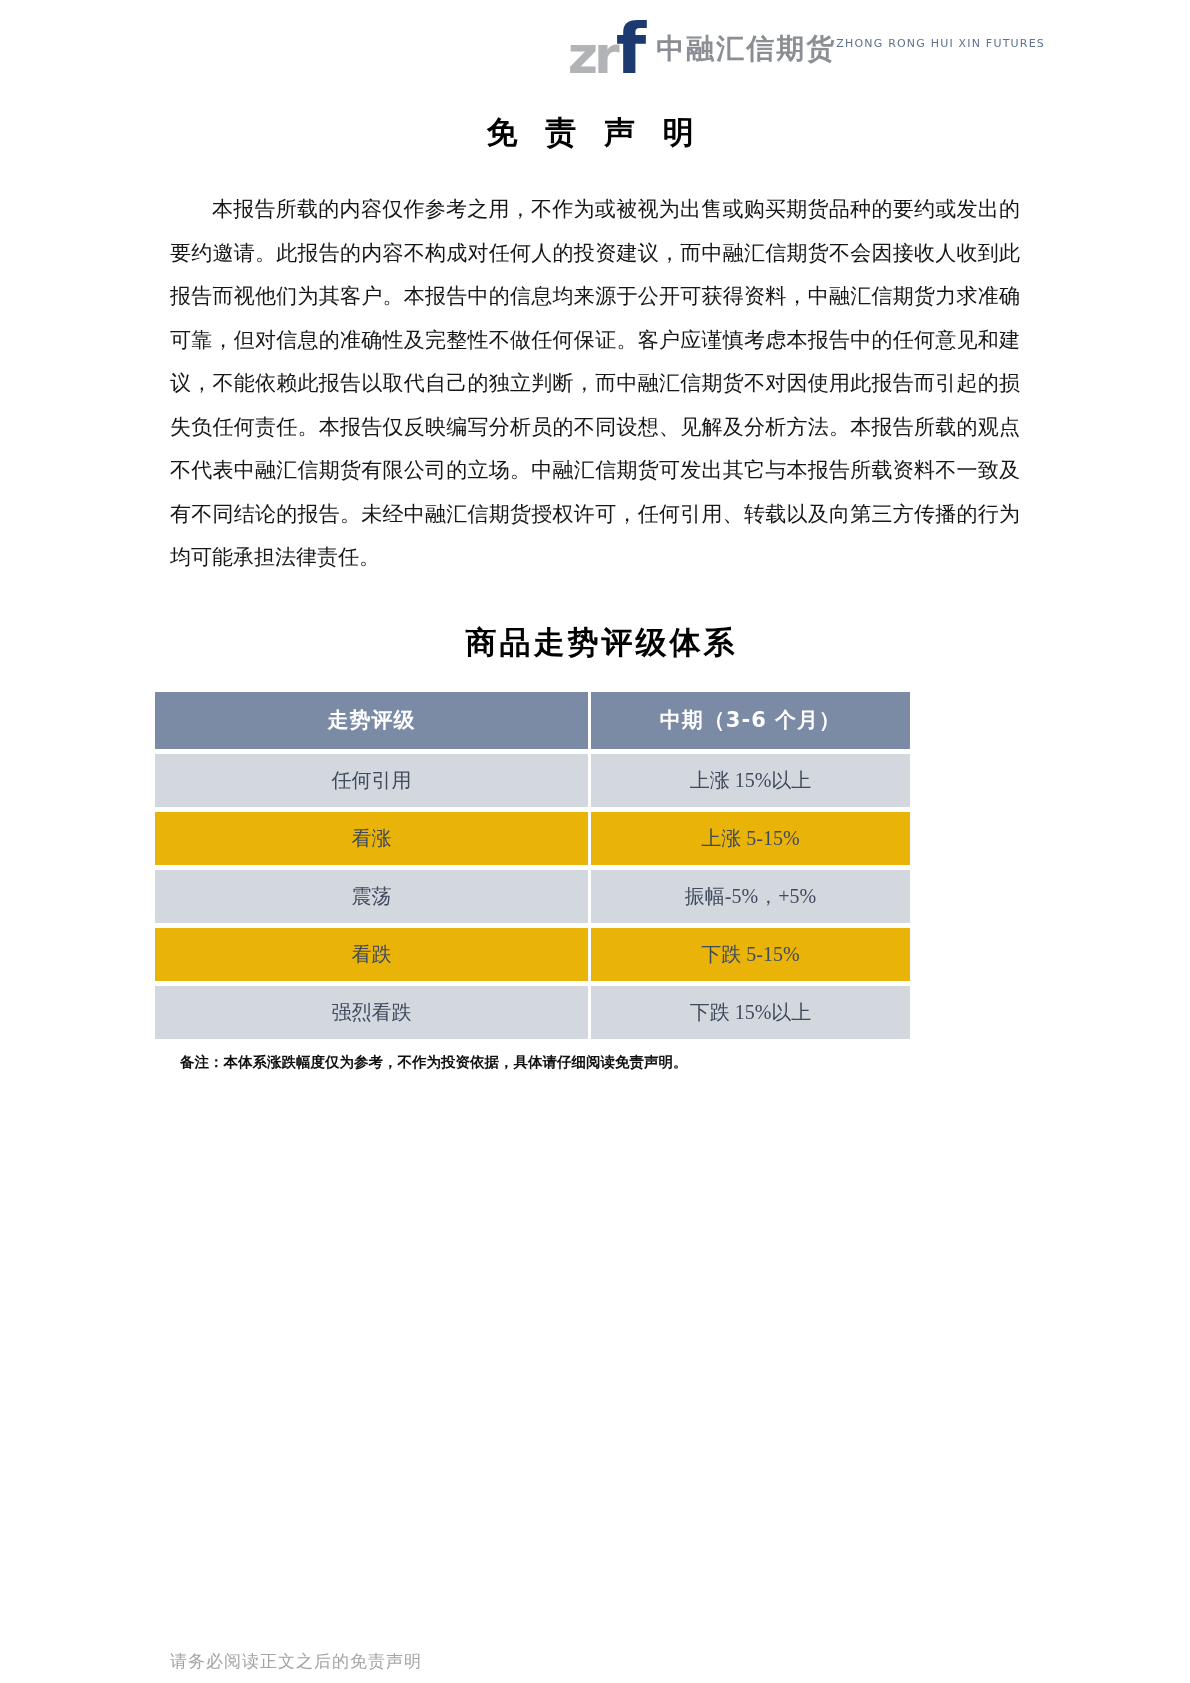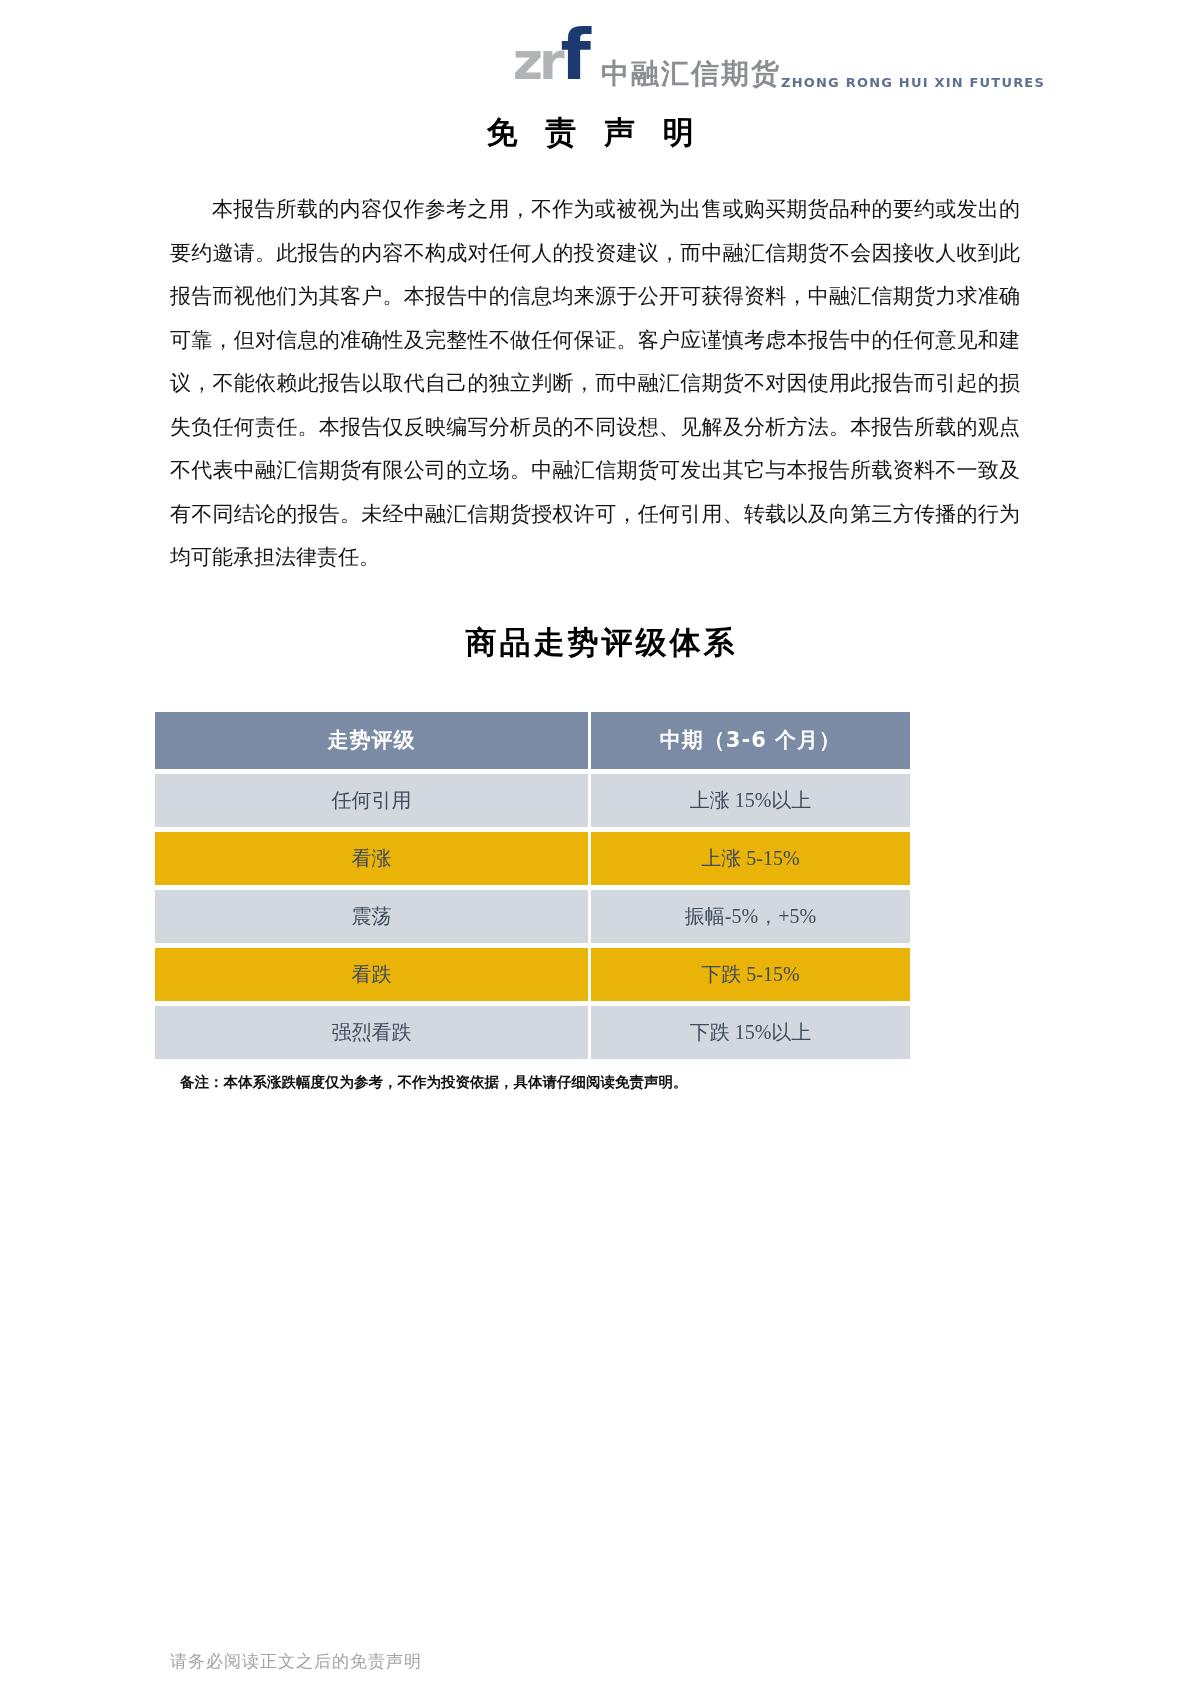--- a/index.html
+++ b/index.html
@@ -11,24 +11,24 @@
     margin: 0 auto;
     background: #ffffff;
     font-family: "Liberation Serif", "DejaVu Serif", serif;
     color: #1a1a1a;
     overflow: hidden;
   }
 
   
   .logo {
     position: absolute;
-    top: 20px;
+    top: 14px;
     right: 145px;
     display: flex;
-    align-items: flex-end;
+    align-items: center;
     font-family: "DejaVu Sans", "Liberation Sans", sans-serif;
   }
   .logo-mark {
     font-weight: bold;
     line-height: 1;
     letter-spacing: -4px;
     margin-right: 14px;
     white-space: nowrap;
   }
   .logo-mark .zr {
@@ -42,25 +42,25 @@
   .logo-text { display: flex; flex-direction: row; }
   .logo-cn {
     font-size: 28px;
     font-weight: bold;
     color: #8b8e93;
     letter-spacing: 2px;
     line-height: 1.1;
     white-space: nowrap;
   }
   .logo-en {
-    font-size: 13px;
-    font-weight: bold;
+    font-size: 11px;
+    font-weight: normal;
     color: #5f7190;
     letter-spacing: 1.2px;
-    margin-top: 16px;
+    margin-top: 3px;
     white-space: nowrap;
   }
 
   
   .doc-title {
     margin-top: 112px;
     text-align: center;
     font-size: 31px;
     font-weight: bold;
     letter-spacing: 10px;
@@ -81,21 +81,21 @@
     text-align: center;
     font-size: 31px;
     font-weight: bold;
     letter-spacing: 3px;
     color: #000000;
     font-family: "DejaVu Sans", "Liberation Sans", sans-serif;
     padding-left: 13px;
   }
   .rating-table {
     width: 775px;
-    margin: 48px 0 0 155px;
+    margin: 28px 0 0 155px;
   }
   .t-row {
     display: flex;
     gap: 3px;
     margin-bottom: 5px;
   }
   .t-cell {
     display: flex;
     align-items: center;
     justify-content: center;

